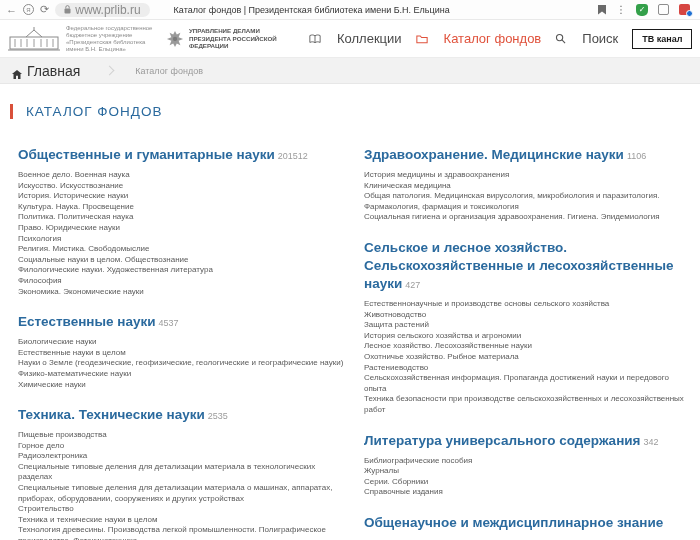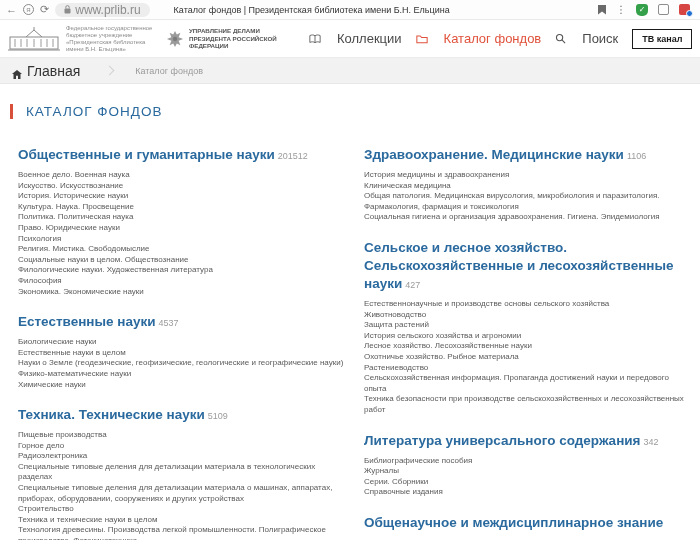--- a/index.html
+++ b/index.html
@@ -199,21 +199,21 @@
           <div class="section-heading"><span class="section-title">Естественные науки</span><span class="section-count">4537</span></div>
           <div>
             <div class="item">Биологические науки</div>
             <div class="item">Естественные науки в целом</div>
             <div class="item">Науки о Земле (геодезические, геофизические, геологические и географические науки)</div>
             <div class="item">Физико-математические науки</div>
             <div class="item">Химические науки</div>
           </div>
         </div>
         <div class="section">
-          <div class="section-heading"><span class="section-title">Техника. Технические науки</span><span class="section-count">5109</span></div>
+          <div class="section-heading"><span class="section-title">Техника. Технические науки</span><span class="section-count">2535</span></div>
           <div>
             <div class="item">Пищевые производства</div>
             <div class="item">Горное дело</div>
             <div class="item">Радиоэлектроника</div>
             <div class="item">Специальные типовые деления для детализации материала в технологических разделах</div>
             <div class="item">Специальные типовые деления для детализации материала о машинах, аппаратах, приборах, оборудовании, сооружениях и других устройствах</div>
             <div class="item">Строительство</div>
             <div class="item">Техника и технические науки в целом</div>
             <div class="item">Технология древесины. Производства легкой промышленности. Полиграфическое производство. Фотокинотехника</div>
           </div>

